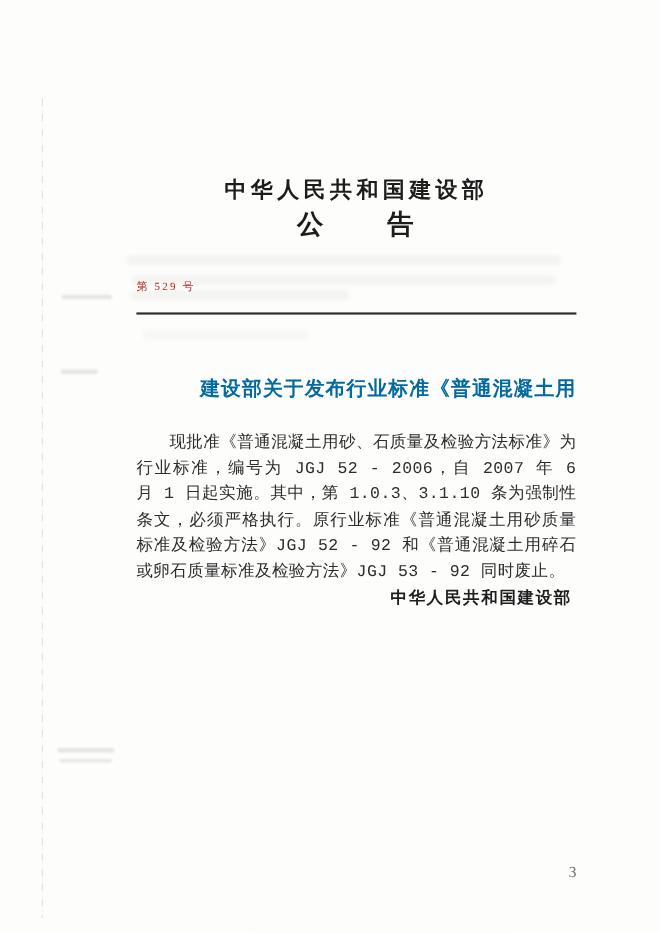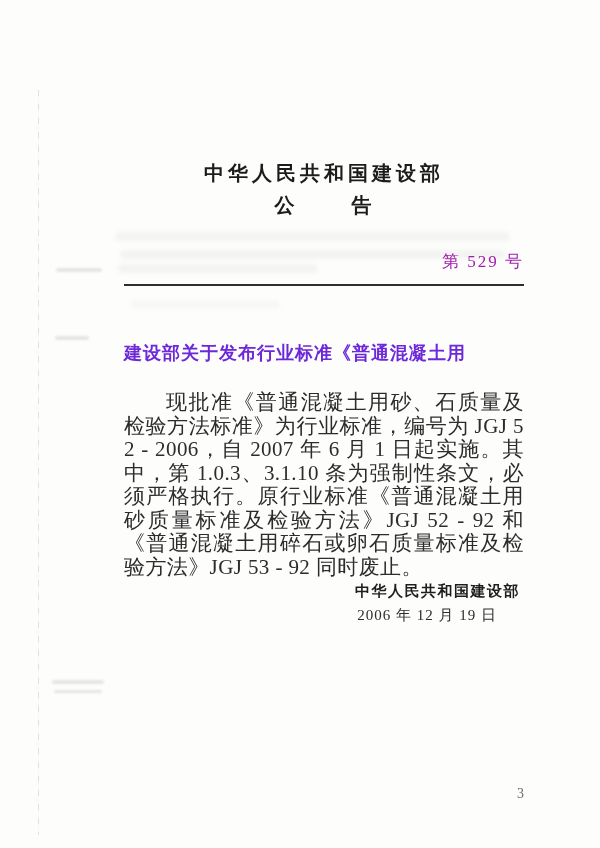--- a/index.html
+++ b/index.html
@@ -65,62 +65,63 @@
     font-size: 20px;
     font-weight: bold;
     line-height: 26px;
     letter-spacing: 4px;
     text-align: center;
     color: #1c1c1c;
     white-space: nowrap;
   }
   .gonggao {
     margin: 6px 0 0 0;
-    font-size: 20px;
+    font-size: 24px;
     font-weight: bold;
     line-height: 26px;
     letter-spacing: 2px;
     word-spacing: 48px;
     text-align: center;
     color: #1c1c1c;
   }
   .doc-number {
     margin-top: 34px;
-    font-size: 17px;
+    font-size: 10px;
     line-height: 20px;
     letter-spacing: 2px;
-    text-align: right;
-    color: #a21caf;
+    text-align: left;
+    color: #b91c1c;
   }
   .rule {
     margin: 12px 0 0 0;
     border: none;
     border-top: 2px solid #2f2f2d;
     height: 0;
     width: 100%;
   }
   .doc-title {
     margin: 52px 0 0 0;
     font-size: 18px;
     font-weight: bold;
     line-height: 30px;
     letter-spacing: 1px;
-    text-align: left;
-    color: #6d28d9;
+    text-align: right;
+    color: #0369a1;
   }
   .para {
     margin: 0;
-    font-size: 21px;
+    font-size: 15px;
     line-height: 23.5px;
     text-indent: 2em;
     text-align: justify;
     text-justify: inter-ideograph;
     word-break: break-all;
     letter-spacing: 0.4px;
     color: #2c2c2c;
+    font-family: Liberation Mono, monospace;
   }
   .para-first { margin-top: 23px; }
   .signature { margin-top: 0; text-align: right; }
   .sig-name {
     font-size: 15px;
     font-weight: bold;
     line-height: 24px;
     letter-spacing: 1.5px;
     padding-right: 4px;
     color: #1e1e1e;
@@ -168,20 +169,19 @@
 
     <div class="doc-title">
       <span>建设部关于发布行业标准《普通混凝土用</span><br>
     </div>
 
     <p class="para para-first">现批准《普通混凝土用砂、石质量及检验方法标准》为行业标准，编号为 JGJ 52 - 2006，自 2007 年 6 月 1 日起实施。其中，第 1.0.3、3.1.10 条为强制性条文，必须严格执行。原行业标准《普通混凝土用砂质量标准及检验方法》JGJ 52 - 92 和《普通混凝土用碎石或卵石质量标准及检验方法》JGJ 53 - 92 同时废止。</p>
 
 
     <div class="signature">
       <div class="sig-name">中华人民共和国建设部</div>
-      <div class="sig-date">2006 年 12 月 19 日</div>
     </div>
 
   </div>
 
   <div class="pagenum">3</div>
 
 </div>
 
 </body></html>

